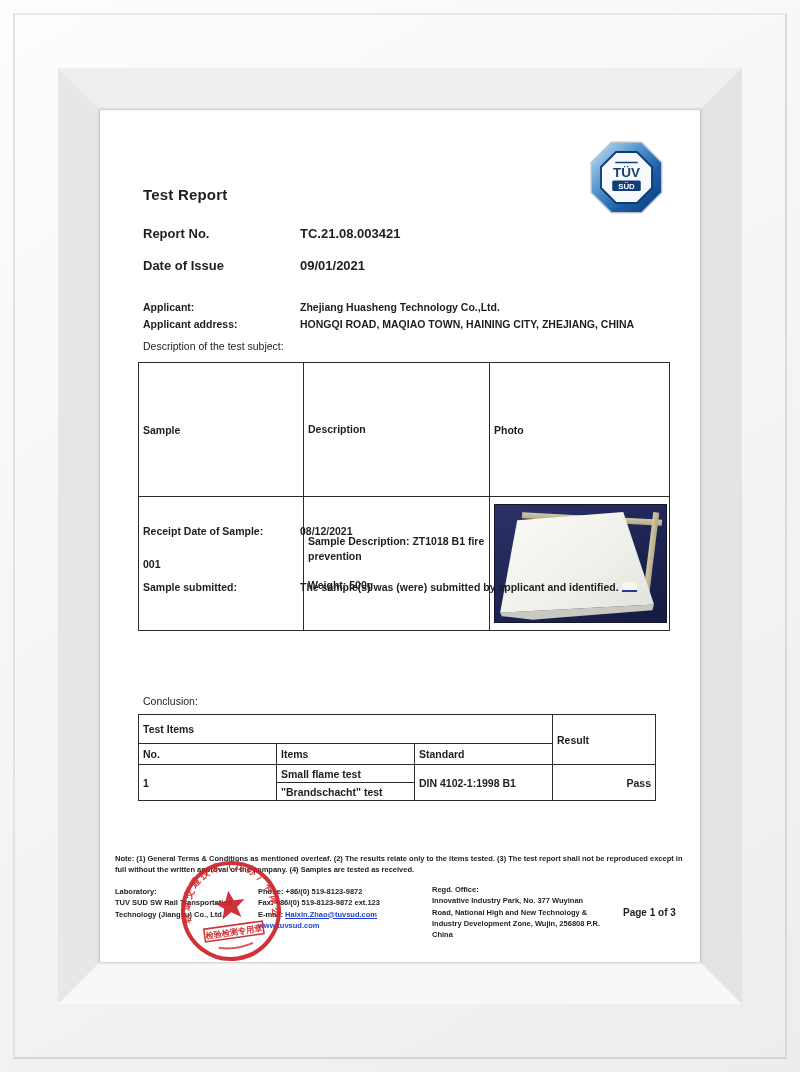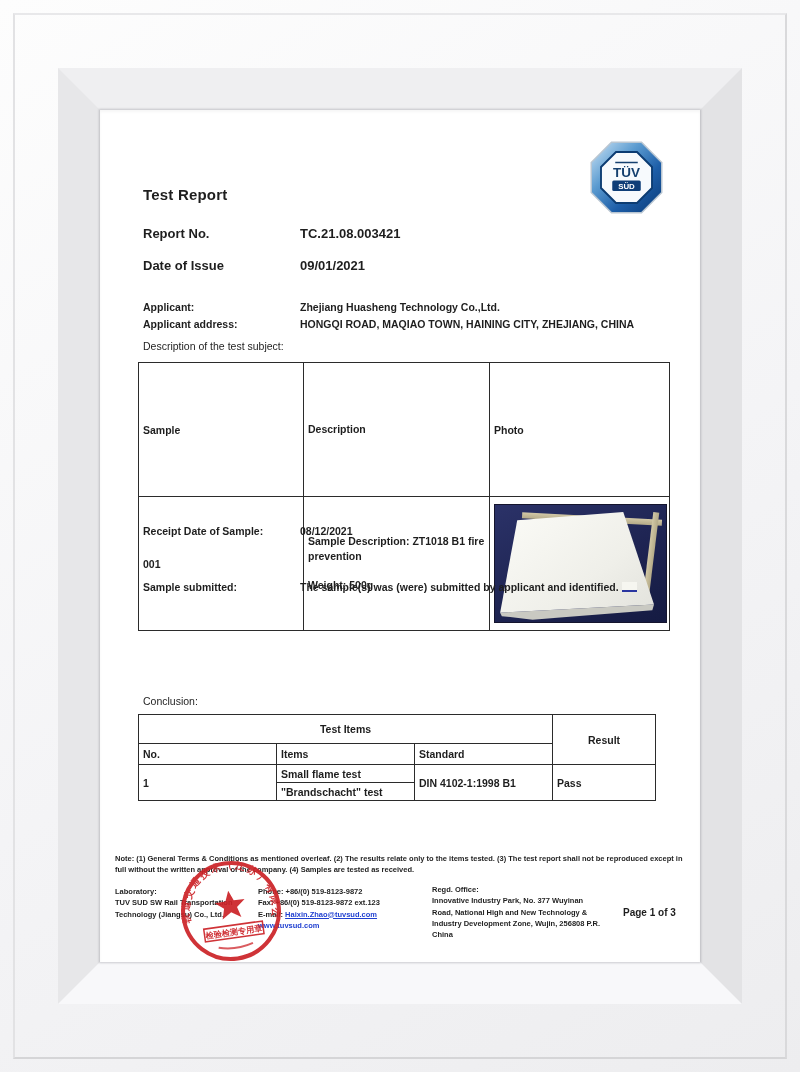--- a/index.html
+++ b/index.html
@@ -35,27 +35,27 @@
   .t1 .c-photo{width:171px;padding:4px;height:125px}
   .desc2{margin-top:14px}
   
   .photo{position:relative;width:100%;height:117px;background:linear-gradient(155deg,#2b3268 0%,#1e2452 55%,#151b42 100%);border:1px solid #15152e;overflow:hidden}
   .strip-h{position:absolute;left:16%;top:9%;width:82%;height:6px;background:linear-gradient(#d2c8a6,#b4aa88);transform:rotate(3deg)}
   .strip-v{position:absolute;right:7%;top:6%;width:6px;height:74%;background:linear-gradient(90deg,#d2c8a6,#b4aa88);transform:rotate(7deg)}
   .sheet{position:absolute;inset:0;background:linear-gradient(140deg,#fcfcf8 0%,#efefe9 60%,#dfdfd9 100%);clip-path:polygon(13% 13%,75% 6%,93% 85%,3% 92%)}
   .sheet-under{position:absolute;inset:0;background:#c9c9c2;clip-path:polygon(3% 92%,93% 85%,92% 90%,40% 96%,22% 98%,4% 95%)}
   .sheet-label{position:absolute;right:17%;bottom:26%;width:15px;height:10px;background:#f6f6f0;box-shadow:inset 0 -6px 0 -4px #2a36a0}
   .t2{top:604px;width:518px}
-  .t2 .r1 td{height:26px;text-align:center;}
+  .t2 .r1 td{height:26px;text-align:left;}
   .t2 .r2 td{height:18px}
   .t2 .r3 td,.t2 .r4 td{height:15px}
   .t2 .c-no{width:43px}
   .t2 .c-items{width:241px}
   .t2 .c-std{width:128px}
-  .t2 .c-res{width:94px;text-align:left}
+  .t2 .c-res{width:94px;text-align:right}
   
   .note{position:absolute;left:15px;top:744px;width:574px;font-size:7.5px;font-weight:700;line-height:1.45}
   .f-col{position:absolute;top:776px;font-size:7.5px;font-weight:700;line-height:1.5}
   .f1{left:15px;width:142px}
   .f2{left:158px;width:172px}
   .f3{left:332px;width:170px;top:774px}
   .pageno{position:absolute;left:523px;top:797px;font-size:10px;font-weight:700}
   .email{color:#1f3fd0;text-decoration:underline}
   .web{color:#1f3fd0}
   

